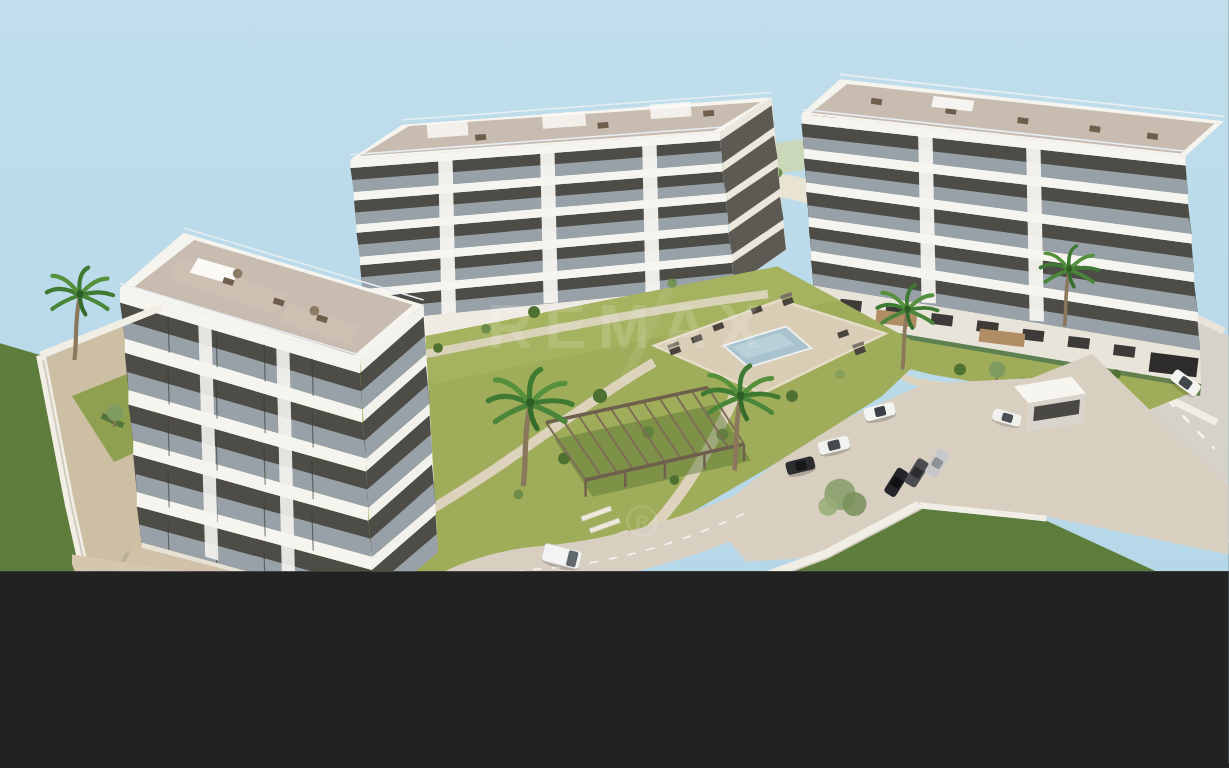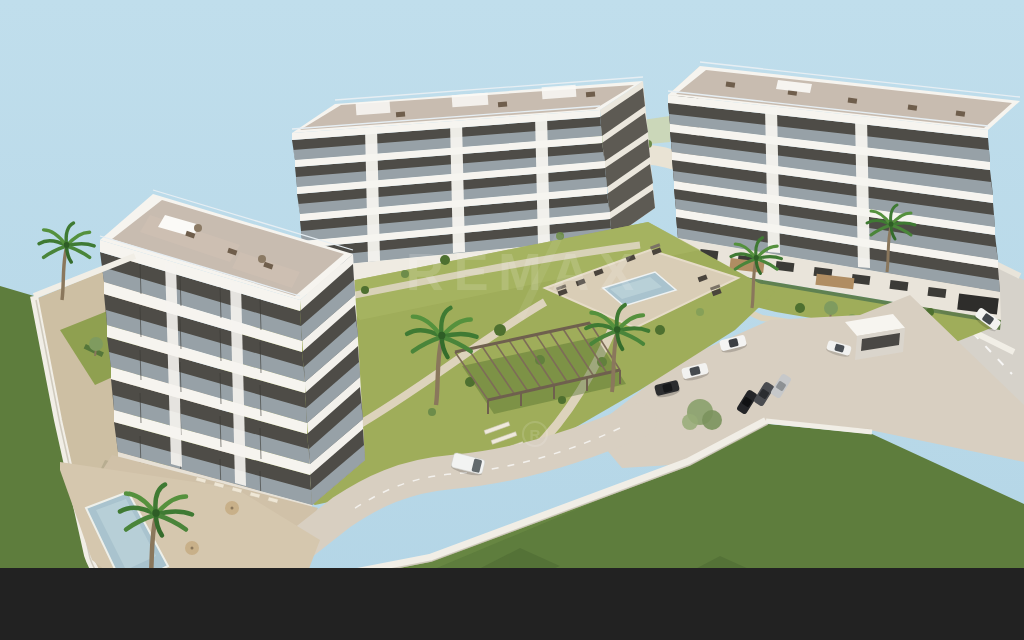--- a/index.html
+++ b/index.html
@@ -1,16 +1,16 @@
 <!DOCTYPE html>
 <html style="--sky: #b9d9e8; --building_white: #f6f4ef; --building_shade: #e9e5db; --balcony_recess: #4e4c47; --balcony_glass: #b7c6d0; --roof_deck: #c8bcb0; --lawn_bright: #9fad5a; --lawn_dark: #5e7d3d; --pavement: #d8cfc1; --road_public: #d6d2ca; --deck_sand: #d5c7ae; --pool_water: #a9c3ce; --wall_white: #f1eee6; --pergola_wood: #7d6c58; --palm_green: #3f7a33; --earth_tan: #cdbfa3;"><head>
 <meta charset="utf-8">
 <style>
   html,body{margin:0;padding:0;background:#222;}
-  .stage{position:relative;width:1024px;height:568px;overflow:hidden;
+  .stage{position:relative;width:1024px;height:476px;overflow:hidden;
          font-family:"Liberation Sans",sans-serif;background:var(--sky,#b9d9e8);}
   .stage svg{display:block;width:1024px;height:640px;}
   text.wm{font-family:"Liberation Sans",sans-serif;font-weight:bold;}
 </style>
 </head>
 <body>
 
 <div class="stage">
 <svg viewBox="0 0 1024 640" xmlns="http://www.w3.org/2000/svg">
   <defs>

